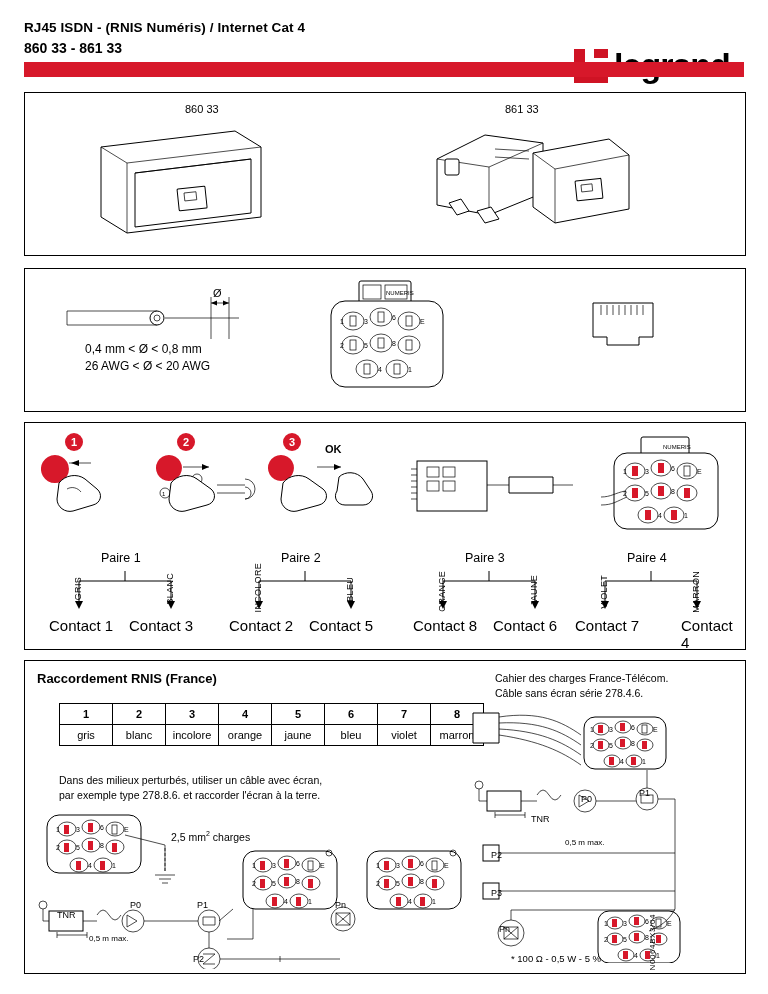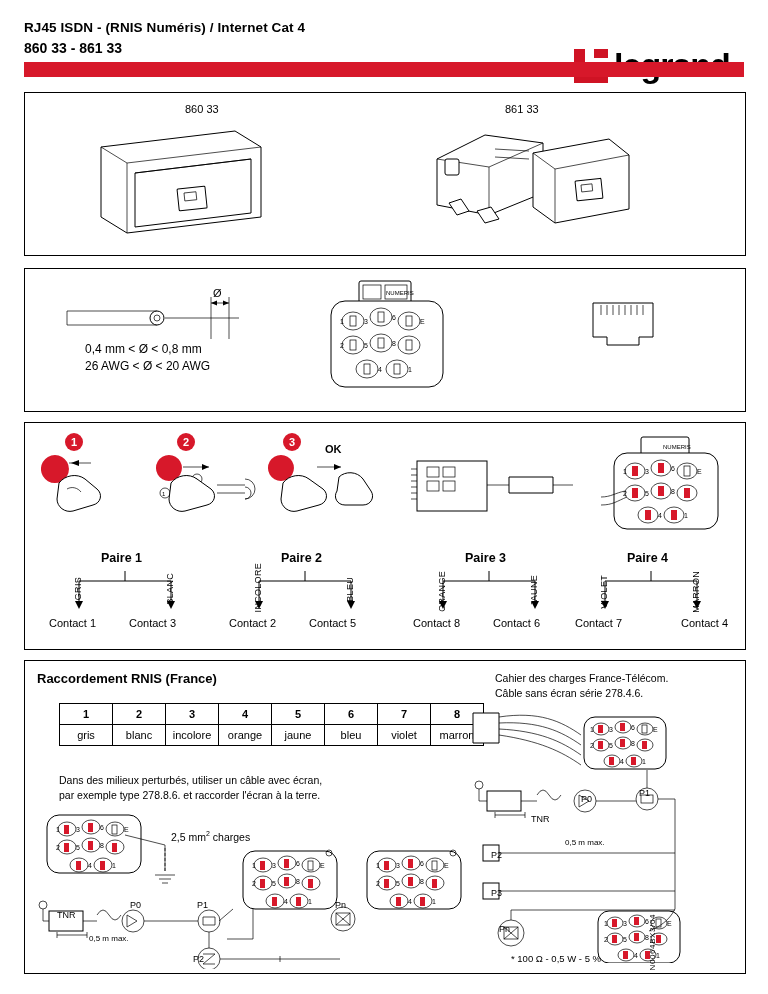--- a/index.html
+++ b/index.html
@@ -33,22 +33,22 @@
 
   
   #box2{left:24px;top:268px;width:720px;height:142px;}
   .wire-txt{position:absolute;font-size:12px;line-height:1.45;}
 
   
   #box3{left:24px;top:422px;width:720px;height:226px;}
   .step-num{width:18px;height:18px;border-radius:50%;background:#d7182a;color:#fff;font-size:11px;
             font-weight:bold;display:flex;align-items:center;justify-content:center;position:absolute;}
   .ok-txt{position:absolute;font-size:11px;font-weight:bold;}
-  .pair-title{position:absolute;font-size:12.5px;font-weight:bold;}
-  .contact-lbl{position:absolute;font-size:11px;}
+  .pair-title{position:absolute;font-size:12.5px;font-weight:normal;}
+  .contact-lbl{position:absolute;font-size:15px;}
   .vert-lbl{position:absolute;font-size:9px;writing-mode:vertical-rl;transform:rotate(180deg);letter-spacing:.3px;}
 
   
   #box4{left:24px;top:660px;width:720px;height:312px;}
   .b4-title{position:absolute;left:12px;top:10px;font-size:13px;font-weight:bold;}
   .b4-note{position:absolute;font-size:10.5px;line-height:1.4;}
   table.pincolors{position:absolute;left:34px;top:42px;border-collapse:collapse;}
   table.pincolors td{border:1px solid #000;font-size:11px;text-align:center;padding:4px 6px;min-width:40px;}
   table.pincolors tr.head td{font-weight:bold;}
   .b4-text{position:absolute;font-size:10.5px;line-height:1.45;}

